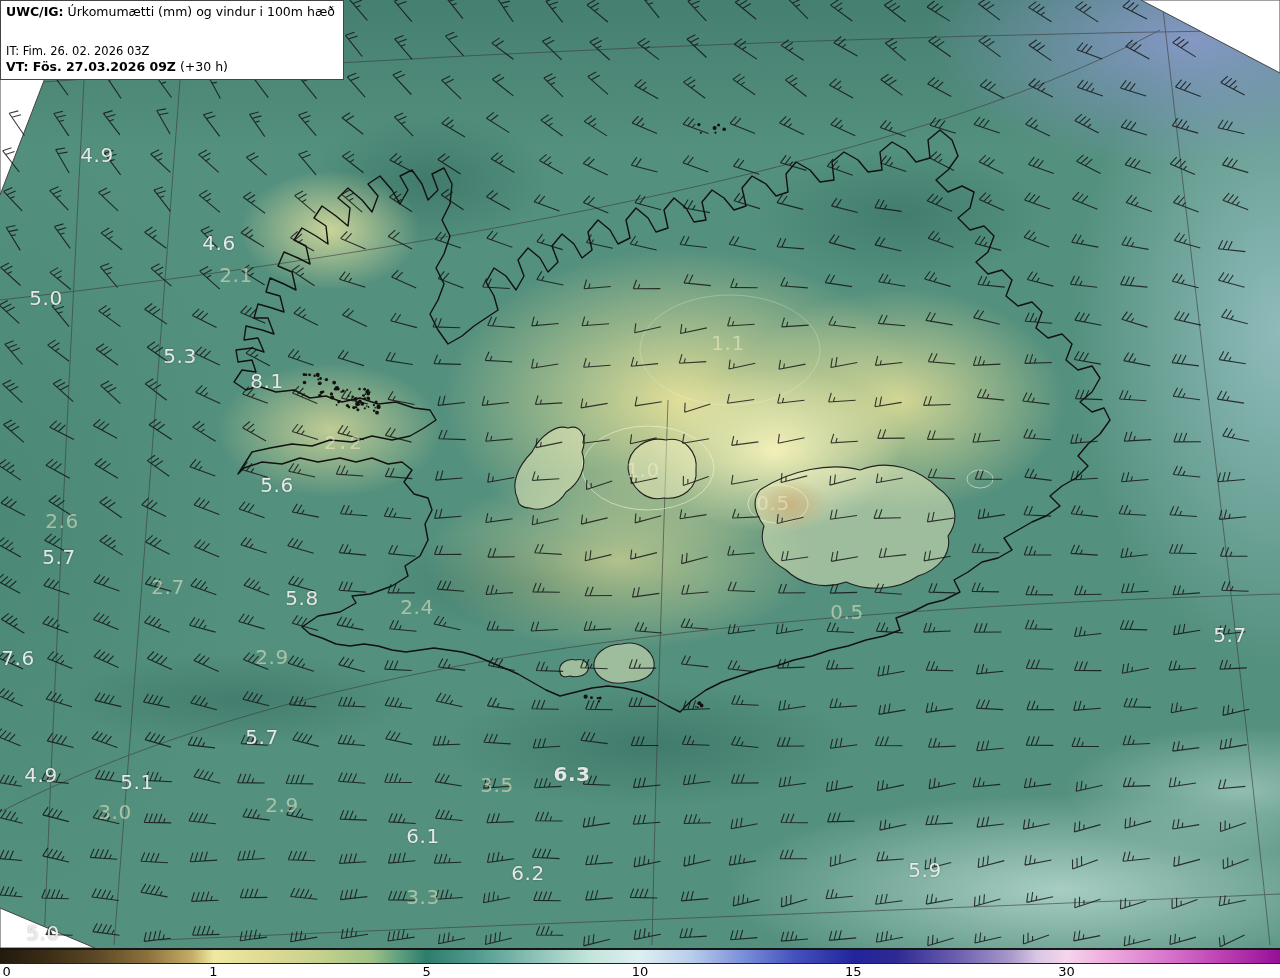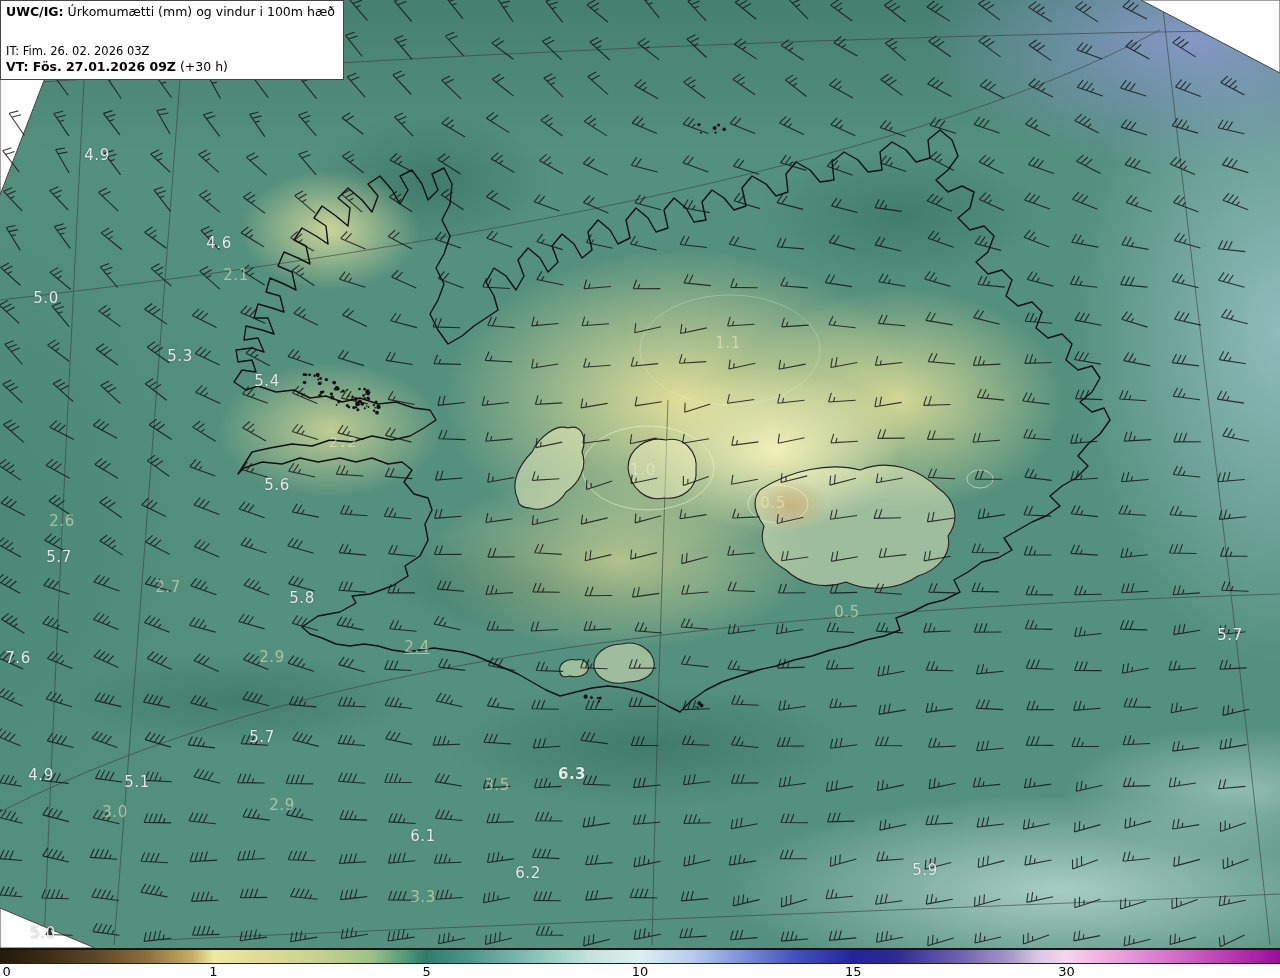--- a/index.html
+++ b/index.html
@@ -21,21 +21,21 @@
       radial-gradient(220px 60px at 240px 700px, rgba(40,96,84,.40), rgba(40,96,84,0) 78%),
       radial-gradient(330px 160px at 1190px 40px, rgba(136,153,201,.95), rgba(136,153,201,0) 80%),
       radial-gradient(260px 420px at 1280px 330px, rgba(168,206,213,.70), rgba(168,206,213,0) 80%),
       radial-gradient(420px 120px at 1060px 890px, rgba(196,226,218,.75), rgba(196,226,218,0) 80%),
       radial-gradient(220px 80px at 1240px 790px, rgba(186,219,211,.60), rgba(186,219,211,0) 80%),
       linear-gradient(180deg, rgba(47,102,92,.40), rgba(47,102,92,0) 16%),
       radial-gradient(300px 500px at 0px 520px, rgba(66,128,110,.50), rgba(66,128,110,0) 80%),
       linear-gradient(#54907e,#54907e);}
   svg.layer{position:absolute;left:0;top:0;}
   #labels{position:absolute;left:0;top:0;width:100%;height:100%;}
-  .clabel{position:absolute;transform:translate(-50%,-50%);font-size:15px;letter-spacing:.5px;}
+  .clabel{position:absolute;transform:translate(-50%,-50%);font-size:20px;letter-spacing:.5px;}
   .clabel.bright{color:#ededea;opacity:.95;text-shadow:0 0 2px rgba(20,40,35,.45);}
   .clabel.faint{color:#efecc8;opacity:.55;}
   .title-box{position:absolute;left:0;top:0;background:#fff;border:1px solid #444;
      padding:3px 8px 4px 5px;line-height:1.3;color:#000;}
   .title-box .l1{font-size:12.5px;}
   .title-box .l2{font-size:11.5px;margin-top:24px;}
   .title-box .l3{font-size:12.5px;}
   .colorbar{position:absolute;left:0;top:948px;width:1280px;height:30px;background:#fff;
      border-top:2px solid #151515;box-sizing:border-box;}
   #cb-strip{position:absolute;left:0;top:0;width:1280px;height:14px;border-bottom:1px solid #222;box-sizing:border-box;}
@@ -841,55 +841,55 @@
           <polygon points="45.6,934.5 49.2,925.7 52.6,934.7"></polygon>
         </g>
       </svg>
 
     <div id="labels">
         <div class="clabel bright" style="left: 318px; top: 33px;">5.9</div>
         <div class="clabel bright" style="left: 97px; top: 155px;">4.9</div>
         <div class="clabel bright" style="left: 219px; top: 243px;">4.6</div>
         <div class="clabel bright" style="left: 46px; top: 298px;">5.0</div>
         <div class="clabel bright" style="left: 180px; top: 356px;">5.3</div>
-        <div class="clabel bright" style="left: 267px; top: 381px;">5.4</div>
+        <div class="clabel bright" style="left: 267px; top: 381px;">8.1</div>
         <div class="clabel bright" style="left: 240px; top: 485px; margin-left: 37px;">5.6</div>
         <div class="clabel bright" style="left: 59px; top: 557px;">5.7</div>
         <div class="clabel bright" style="left: 302px; top: 598px;">5.8</div>
         <div class="clabel bright" style="left: 18px; top: 658px;">7.6</div>
         <div class="clabel bright" style="left: 262px; top: 737px;">5.7</div>
         <div class="clabel bright" style="left: 41px; top: 775px;">4.9</div>
         <div class="clabel bright" style="left: 137px; top: 782px;">5.1</div>
         <div class="clabel bright" style="left: 572px; top: 774px; font-weight: bold;">6.3</div>
         <div class="clabel bright" style="left: 423px; top: 836px;">6.1</div>
         <div class="clabel bright" style="left: 528px; top: 873px;">6.2</div>
         <div class="clabel bright" style="left: 43px; top: 933px;">5.0</div>
         <div class="clabel bright" style="left: 925px; top: 870px;">5.9</div>
         <div class="clabel bright" style="left: 1240px; top: 962px; font-family: Liberation Mono, monospace;">7.4</div>
         <div class="clabel bright" style="left: 1230px; top: 635px;">5.7</div>
         <div class="clabel faint" style="left: 236px; top: 275px;">2.1</div>
         <div class="clabel faint" style="left: 343px; top: 443px; font-family: Liberation Mono, monospace;">2.2</div>
         <div class="clabel faint" style="left: 62px; top: 521px;">2.6</div>
         <div class="clabel faint" style="left: 168px; top: 587px;">2.7</div>
-        <div class="clabel faint" style="left: 417px; top: 647px; text-decoration: underline;">2.4</div>
+        <div class="clabel faint" style="left: 417px; top: 607px;">2.4</div>
         <div class="clabel faint" style="left: 272px; top: 657px;">2.9</div>
         <div class="clabel faint" style="left: 282px; top: 805px;">2.9</div>
         <div class="clabel faint" style="left: 115px; top: 812px;">3.0</div>
         <div class="clabel faint" style="left: 497px; top: 785px;">3.5</div>
         <div class="clabel faint" style="left: 423px; top: 897px;">3.3</div>
         <div class="clabel faint" style="left: 728px; top: 343px;">1.1</div>
         <div class="clabel faint" style="left: 643px; top: 470px;">1.0</div>
         <div class="clabel faint" style="left: 773px; top: 503px;">0.5</div>
         <div class="clabel faint" style="left: 847px; top: 612px;">0.5</div>
       </div>
 
     <div class="title-box">
       <div class="l1"><b>UWC/IG:</b> <span>Úrkomumætti (mm) og vindur i 100m hæð</span></div>
       <div class="l2">IT: Fim. 26. 02. 2026 03Z</div>
-      <div class="l3"><b>VT: Fös. 27.01.2026 09Z</b> <span>(+30 h)</span></div>
+      <div class="l3"><b>VT: Fös. 27.03.2026 09Z</b> <span>(+30 h)</span></div>
     </div>
   </div>
 
   <div class="colorbar">
     <div id="cb-strip" style="background: linear-gradient(90deg, rgb(35, 26, 13) 0%, rgb(58, 44, 21) 3.5%, rgb(92, 72, 38) 7.5%, rgb(140, 113, 62) 11.5%, rgb(196, 173, 103) 15%, rgb(239, 233, 161) 16.7%, rgb(226, 221, 150) 20%, rgb(198, 209, 142) 25%, rgb(158, 193, 135) 29%, rgb(95, 160, 126) 31.2%, rgb(46, 125, 108) 33.3%, rgb(79, 153, 140) 37%, rgb(142, 195, 184) 42%, rgb(194, 228, 218) 46%, rgb(221, 239, 242) 50%, rgb(185, 205, 236) 54%, rgb(123, 144, 217) 58%, rgb(69, 83, 189) 62%, rgb(35, 36, 156) 66.7%, rgb(45, 42, 146) 70%, rgb(111, 98, 176) 75%, rgb(168, 154, 202) 79%, rgb(217, 198, 228) 81%, rgb(245, 213, 236) 83.3%, rgb(240, 178, 224) 86%, rgb(216, 120, 205) 91%, rgb(184, 59, 176) 96%, rgb(151, 15, 153) 100%);"></div>
     <div id="cb-ticks">
         <span class="cbtick first" style="left: 2.56px;">0</span>
         <span class="cbtick" style="left: 213.376px;">1</span>
         <span class="cbtick" style="left: 426.624px;">5</span>
         <span class="cbtick" style="left: 640px;">10</span>

